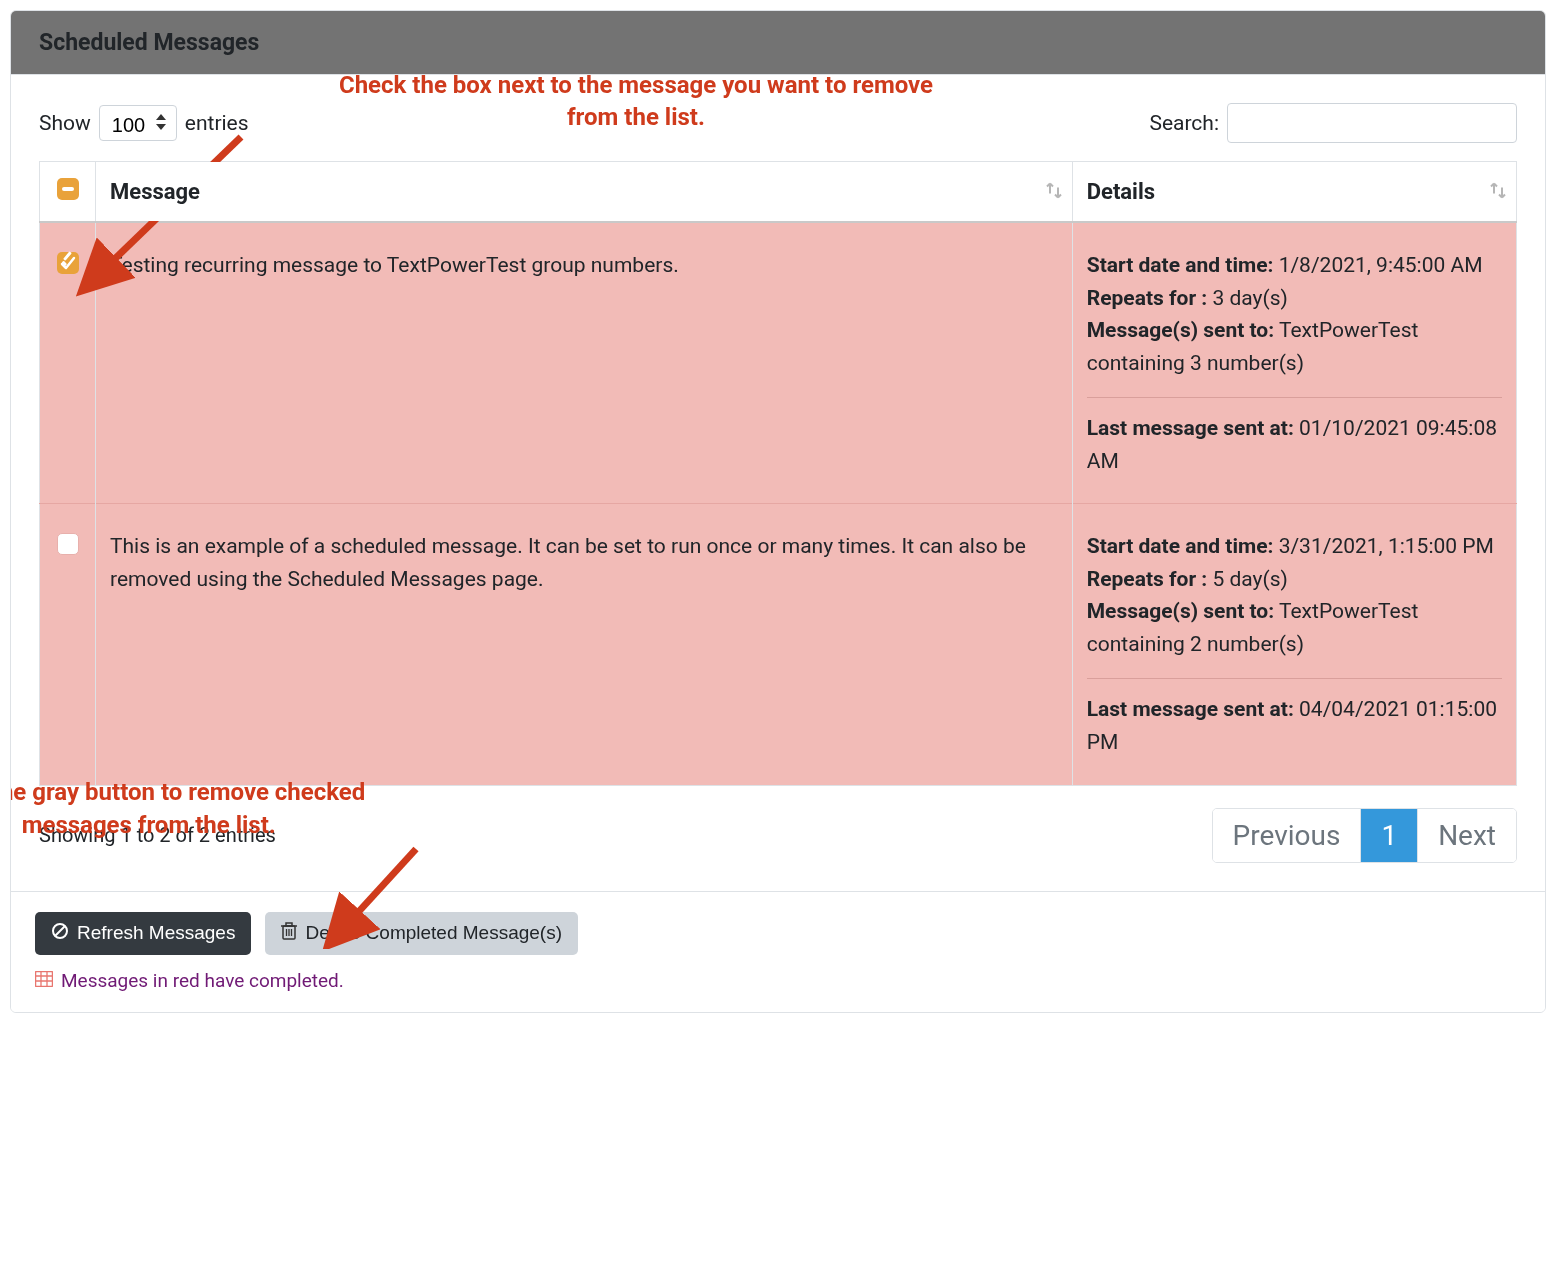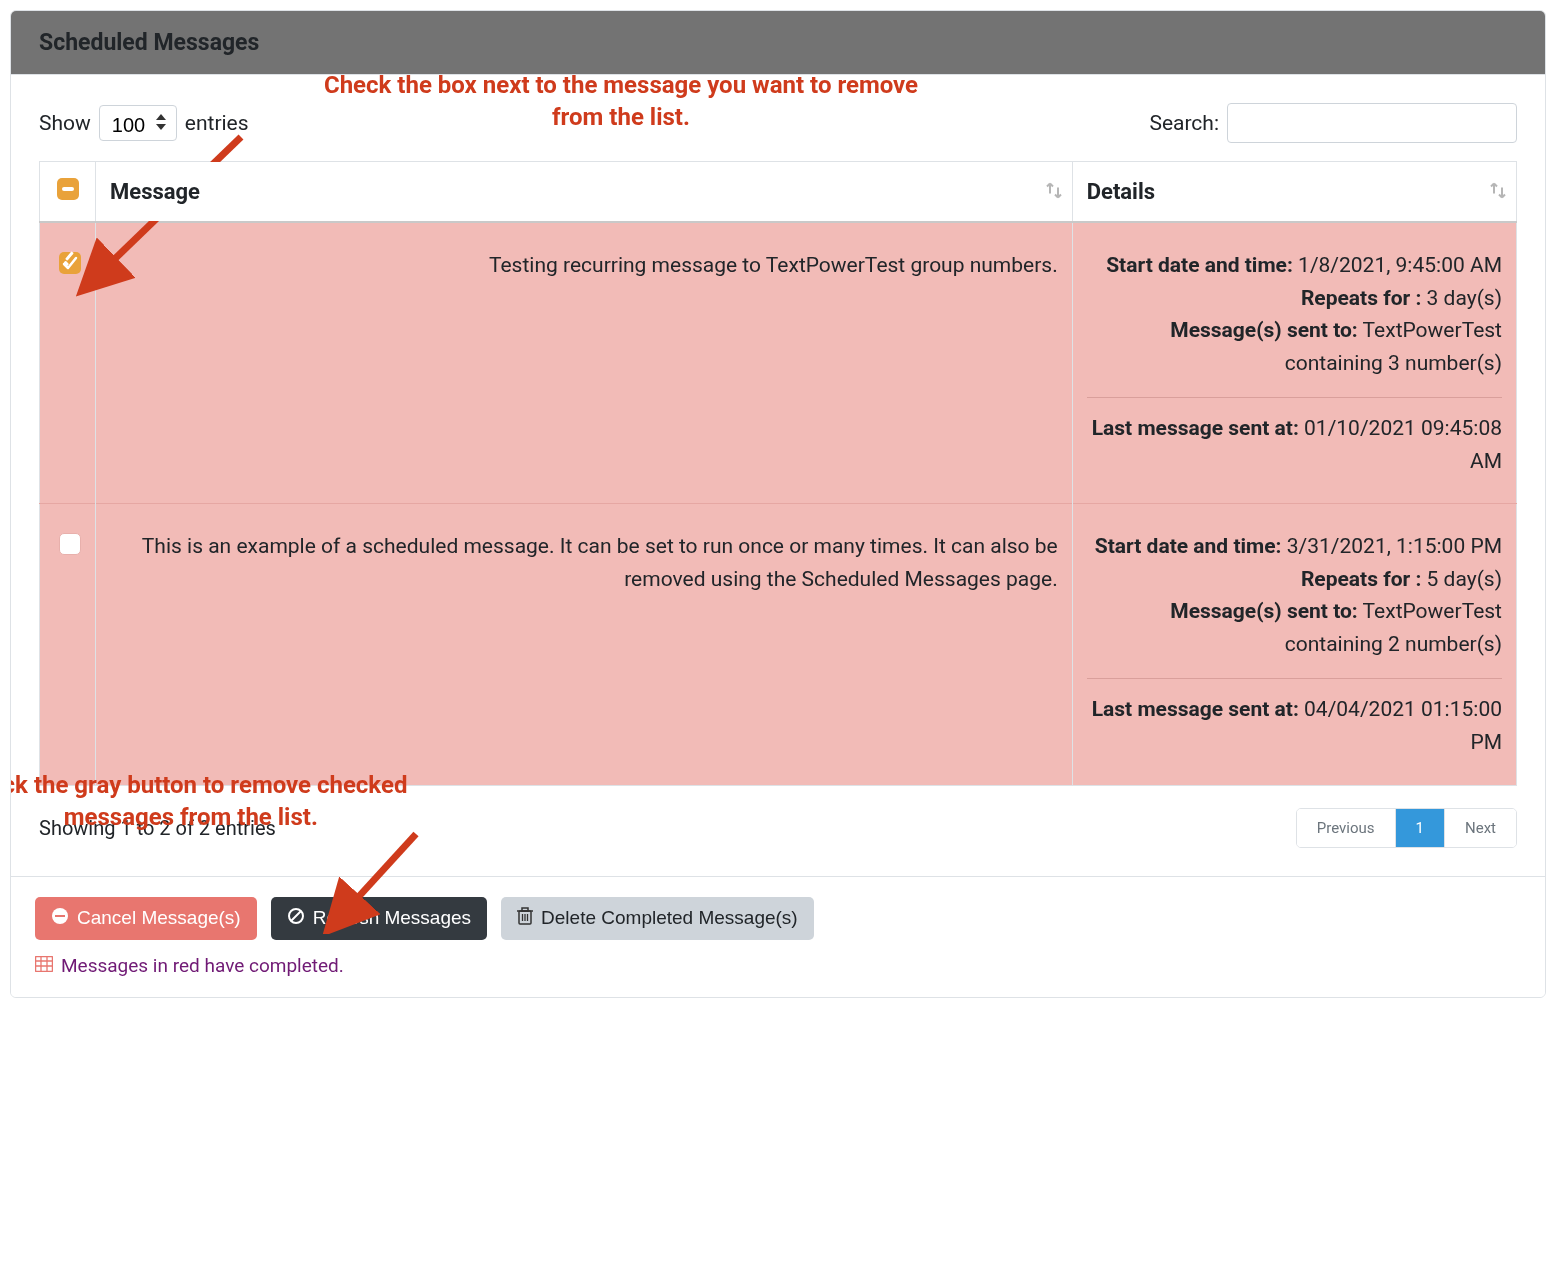--- a/index.html
+++ b/index.html
@@ -73,21 +73,21 @@
   }
   table.data th.chk-col, table.data td.chk-col { width: 56px; text-align: center; vertical-align: top; padding-top:28px;}
   table.data thead th.chk-col { padding-top:16px; }
   table.data th + th, table.data td + td { border-left: 1px solid #dee2e6; }
   table.data tbody td {
     padding: 26px 14px;
     vertical-align: top;
     font-size: 21px;
     line-height: 1.55;
   }
-  table.data tbody tr.completed td { background: #f2bbb7; text-align: right; }
+  table.data tbody tr.completed td { background: #f2bbb7; }
   table.data tbody tr + tr td { border-top: 1px solid #e6a7a3; }
   .sort-icon {
     position: absolute; right: 10px; top: 50%; transform: translateY(-50%);
     color: #a9a9a9;
   }
   .check-indeterminate {
     display:inline-block; width:22px; height:22px; border-radius:5px;
     background:#e9a23a; position:relative;
   }
   .check-indeterminate::after{
@@ -112,21 +112,21 @@
   }
   .details b { font-weight:700; }
   .details hr { border:none; border-top:1px solid #d99f9b; margin: 18px 0 14px; }
   .bottom-row {
     display:flex; justify-content: space-between; align-items:center;
     margin-top: 22px;
   }
   .entries-info { font-size: 20px; }
   .pagination { display:flex; border:1px solid #dee2e6; border-radius:5px; overflow:hidden; }
   .pagination .pg {
-    padding: 10px 20px; font-size:15px; background:#fff; color:#6c757d; border-left:1px solid #dee2e6;
+    padding: 10px 20px; font-size:28px; background:#fff; color:#6c757d; border-left:1px solid #dee2e6;
   }
   .pagination .pg:first-child { border-left:none; }
   .pagination .pg.active { background:#3498db; color:#fff; }
   .card-footer {
     border-top: 1px solid #dee2e6;
     padding: 20px 24px;
     background:#fff;
   }
   .btn-row { display:flex; gap:14px; flex-wrap:wrap; }
   .btn {
@@ -146,21 +146,21 @@
   .anno-arrow { position:absolute; pointer-events:none; }
 </style>
 </head>
 <body>
 
 <div class="card">
   <div class="card-header">Scheduled Messages</div>
 
   <div class="card-body">
 
-    <div class="anno-text" style="left:300px; top:-6px; width:620px;">Check the box next to the message you want to remove from the list.</div>
+    <div class="anno-text" style="left:315px; top:-6px; width:620px;">Check the box next to the message you want to remove from the list.</div>
     <svg class="anno-arrow" style="left:60px; top:52px;" width="180" height="180">
       <defs>
           <marker id="ah1" markerWidth="8" markerHeight="8" refX="4" refY="4" orient="auto">
             <polygon points="0,0 8,4 0,8" fill="#cf3b1c"></polygon>
           </marker>
         </defs>
       <line x1="170" y1="10" x2="25" y2="150" stroke="#cf3b1c" stroke-width="7" marker-end="url(#ah1)"></line>
     </svg>
 
     <div class="top-row">
@@ -263,29 +263,20 @@
             <polygon points="0,0 8,4 0,8" fill="#cf3b1c"></polygon>
           </marker>
         </defs>
       <line x1="95" y1="10" x2="20" y2="92" stroke="#cf3b1c" stroke-width="7" marker-end="url(#ah2)"></line>
     </svg>
 
   </div>
 
   <div class="card-footer">
     <div class="btn-row">
-      <button class="btn btn-danger-soft">
-        <span>
-          <svg width="18" height="18" viewBox="0 0 18 18">
-              <circle cx="9" cy="9" r="8" fill="#fff"></circle>
-              <rect x="4" y="8" width="10" height="2" fill="#e8766f"></rect>
-            </svg>
-        </span>
-        <span>Cancel Message(s)</span>
-      </button>
       <button class="btn btn-dark">
         <span>
           <svg width="18" height="18" viewBox="0 0 18 18">
               <circle cx="9" cy="9" r="7" fill="none" stroke="#fff" stroke-width="2"></circle>
               <line x1="4" y1="14" x2="14" y2="4" stroke="#fff" stroke-width="2"></line>
             </svg>
         </span>
         <span>Refresh Messages</span>
       </button>
       <button class="btn btn-secondary">

